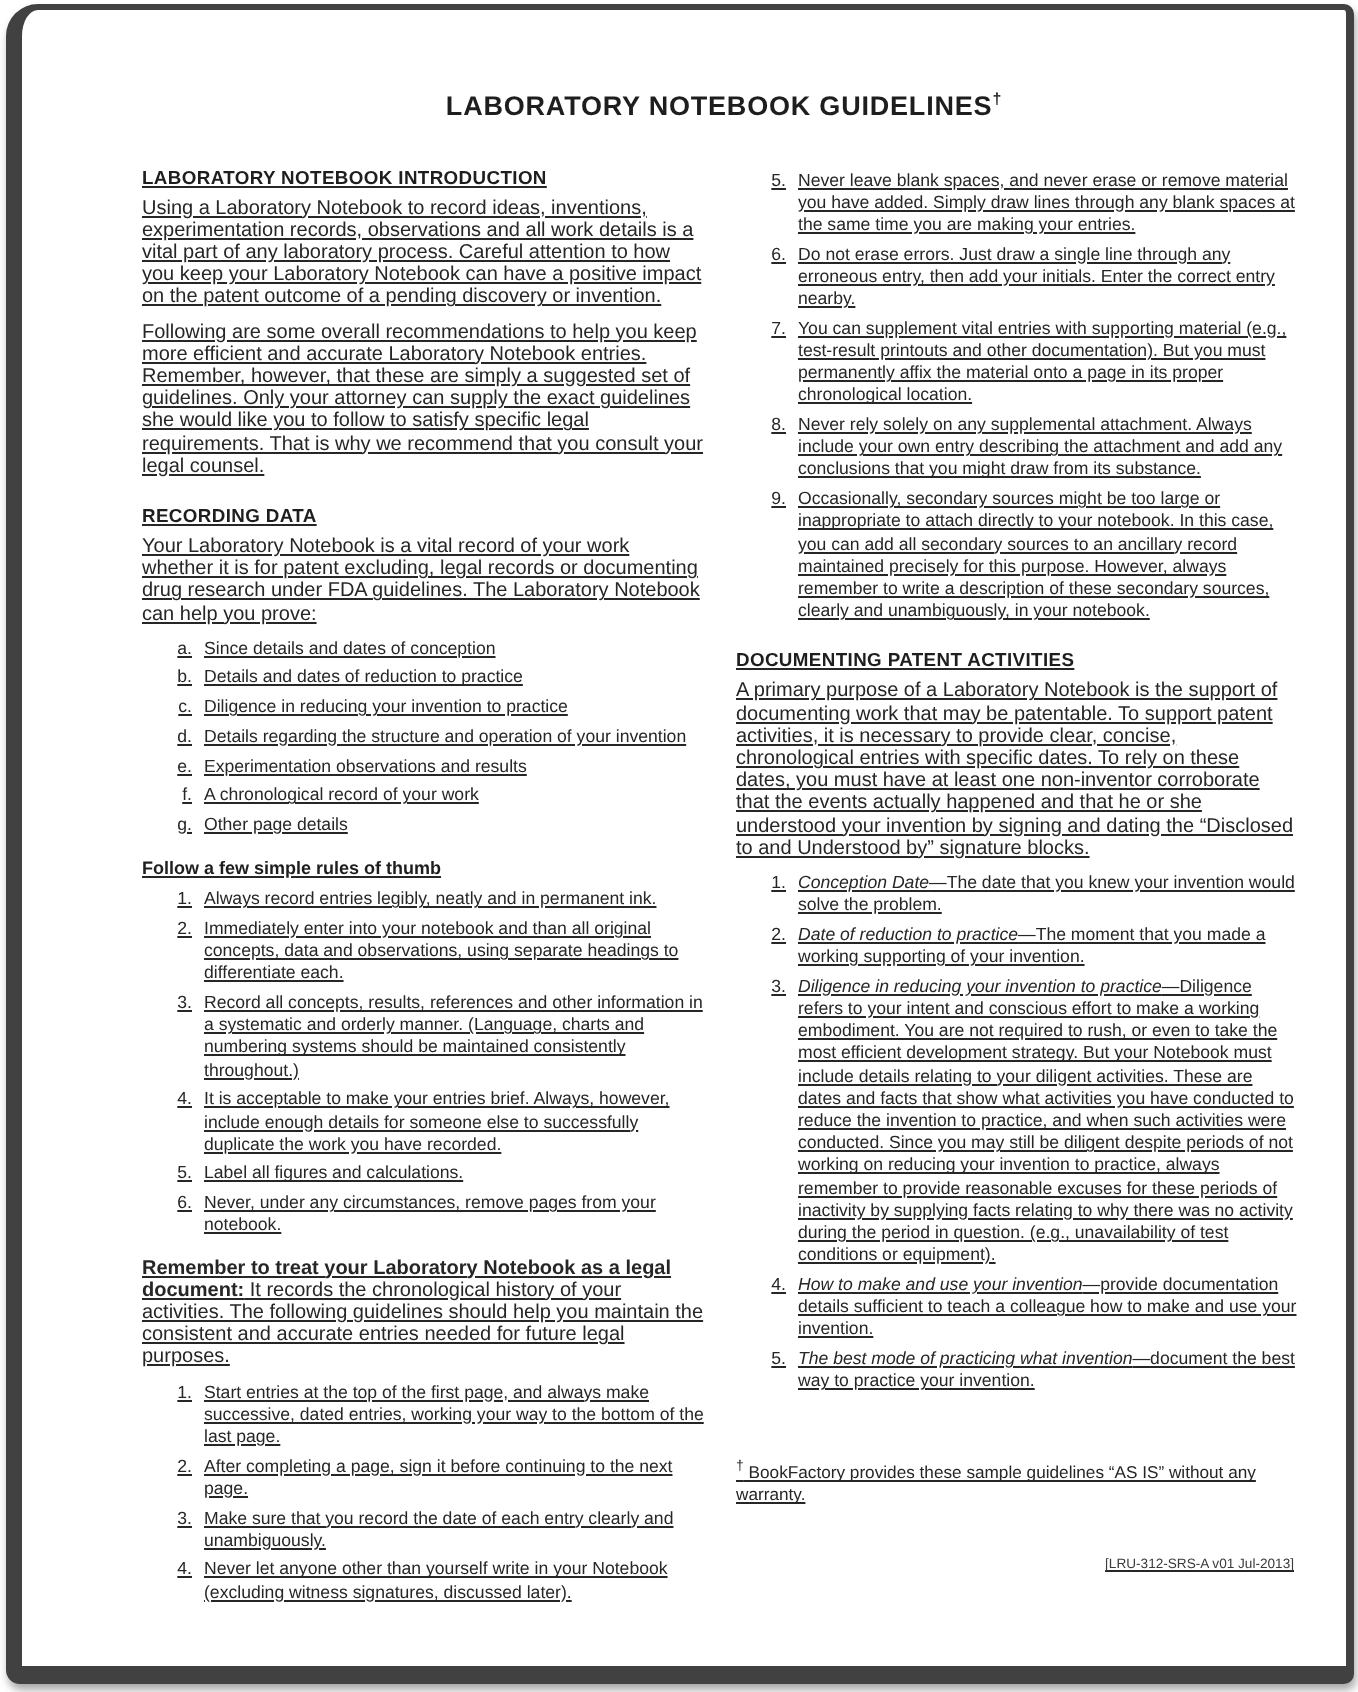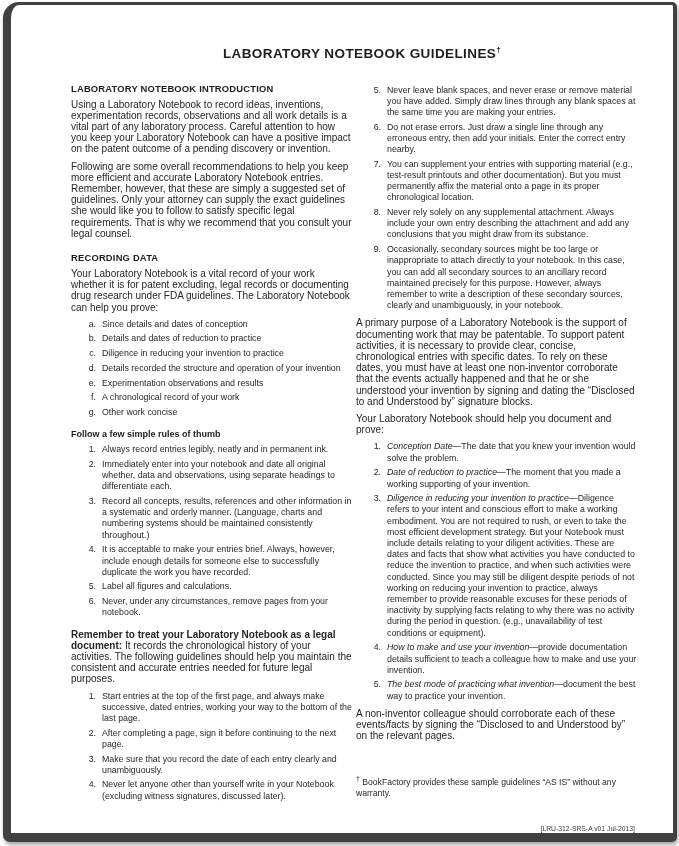--- a/index.html
+++ b/index.html
@@ -16,21 +16,21 @@
     border-radius:16px 5px 5px 7px;
     box-shadow:1px 3px 4px rgba(0,0,0,0.35);
     overflow:hidden;
   }
   .content { padding:26px 20px 0 60px; }
   .title {
     text-align:center; font-weight:bold; font-size:13.5px;
     letter-spacing:0.4px; color:#1e1e1e; margin:14px 0 22px 0;
   }
   .title sup { font-size:8px; }
-  .cols { display:flex; gap:4px; }
+  .cols { display:flex; gap:16px;text-decoration:underline; }
   .col { width:281px; flex:none; }
   .h  { font-weight:bold; font-size:9.4px; letter-spacing:0.2px; margin:13px 0 5px 0; color:#1e1e1e; }
   .col .h:first-child { margin-top:0; }
   .sh { font-weight:bold; font-size:9px; margin:11px 0 5px 0; color:#1e1e1e; }
   .para { font-size:10px; line-height:11.2px; margin:0 0 6px 0; }
   .lead-bold { font-weight:bold; }
   .para.lead { margin-top:10px; }
   .list { margin:2px 0 6px 0; padding-left:10px; }
   .row { display:flex; margin-bottom:3.5px; font-size:8.8px; line-height:11.2px; }
   .marker { flex:none; width:15px; text-align:right; margin-right:6px; }
@@ -62,44 +62,44 @@
               <div class="row">
                 <span class="marker">b.</span>
                 <span class="itext"><span>Details and dates of reduction to practice</span></span>
               </div>
               <div class="row">
                 <span class="marker">c.</span>
                 <span class="itext"><span>Diligence in reducing your invention to practice</span></span>
               </div>
               <div class="row">
                 <span class="marker">d.</span>
-                <span class="itext"><span>Details recorded the structure and operation of your invention</span></span>
+                <span class="itext"><span>Details regarding the structure and operation of your invention</span></span>
               </div>
               <div class="row">
                 <span class="marker">e.</span>
                 <span class="itext"><span>Experimentation observations and results</span></span>
               </div>
               <div class="row">
                 <span class="marker">f.</span>
                 <span class="itext"><span>A chronological record of your work</span></span>
               </div>
               <div class="row">
                 <span class="marker">g.</span>
-                <span class="itext"><span>Other work concise</span></span>
+                <span class="itext"><span>Other page details</span></span>
               </div>
             </div>
             <div class="sh">Follow a few simple rules of thumb</div>
             <div class="list">
               <div class="row">
                 <span class="marker">1.</span>
                 <span class="itext"><span>Always record entries legibly, neatly and in permanent ink.</span></span>
               </div>
               <div class="row">
                 <span class="marker">2.</span>
-                <span class="itext"><span>Immediately enter into your notebook and date all original whether, data and observations, using separate headings to differentiate each.</span></span>
+                <span class="itext"><span>Immediately enter into your notebook and than all original concepts, data and observations, using separate headings to differentiate each.</span></span>
               </div>
               <div class="row">
                 <span class="marker">3.</span>
                 <span class="itext"><span>Record all concepts, results, references and other information in a systematic and orderly manner. (Language, charts and numbering systems should be maintained consistently throughout.)</span></span>
               </div>
               <div class="row">
                 <span class="marker">4.</span>
                 <span class="itext"><span>It is acceptable to make your entries brief. Always, however, include enough details for someone else to successfully duplicate the work you have recorded.</span></span>
               </div>
               <div class="row">
@@ -137,33 +137,33 @@
               <div class="row">
                 <span class="marker">5.</span>
                 <span class="itext"><span>Never leave blank spaces, and never erase or remove material you have added. Simply draw lines through any blank spaces at the same time you are making your entries.</span></span>
               </div>
               <div class="row">
                 <span class="marker">6.</span>
                 <span class="itext"><span>Do not erase errors. Just draw a single line through any erroneous entry, then add your initials. Enter the correct entry nearby.</span></span>
               </div>
               <div class="row">
                 <span class="marker">7.</span>
-                <span class="itext"><span>You can supplement your entries with supporting material (e.g., test-result printouts and other documentation). But you must permanently affix the material onto a page in its proper chronological location.</span></span>
+                <span class="itext"><span>You can supplement vital entries with supporting material (e.g., test-result printouts and other documentation). But you must permanently affix the material onto a page in its proper chronological location.</span></span>
               </div>
               <div class="row">
                 <span class="marker">8.</span>
                 <span class="itext"><span>Never rely solely on any supplemental attachment. Always include your own entry describing the attachment and add any conclusions that you might draw from its substance.</span></span>
               </div>
               <div class="row">
                 <span class="marker">9.</span>
                 <span class="itext"><span>Occasionally, secondary sources might be too large or inappropriate to attach directly to your notebook. In this case, you can add all secondary sources to an ancillary record maintained precisely for this purpose. However, always remember to write a description of these secondary sources, clearly and unambiguously, in your notebook.</span></span>
               </div>
             </div>
+            <div class="h">DOCUMENTING PATENT ACTIVITIES</div>
             <div class="para"><span>A primary purpose of a Laboratory Notebook is the support of documenting work that may be patentable. To support patent activities, it is necessary to provide clear, concise, chronological entries with specific dates. To rely on these dates, you must have at least one non-inventor corroborate that the events actually happened and that he or she understood your invention by signing and dating the “Disclosed to and Understood by” signature blocks.</span></div>
-            <div class="para"><span>Your Laboratory Notebook should help you document and prove:</span></div>
             <div class="list">
               <div class="row">
                 <span class="marker">1.</span>
                 <span class="itext"><em>Conception Date</em><span>—The date that you knew your invention would solve the problem.</span></span>
               </div>
               <div class="row">
                 <span class="marker">2.</span>
                 <span class="itext"><em>Date of reduction to practice</em><span>—The moment that you made a working supporting of your invention.</span></span>
               </div>
               <div class="row">
@@ -172,20 +172,19 @@
               </div>
               <div class="row">
                 <span class="marker">4.</span>
                 <span class="itext"><em>How to make and use your invention</em><span>—provide documentation details sufficient to teach a colleague how to make and use your invention.</span></span>
               </div>
               <div class="row">
                 <span class="marker">5.</span>
                 <span class="itext"><em>The best mode of practicing what invention</em><span>—document the best way to practice your invention.</span></span>
               </div>
             </div>
-            <div class="para"><span>A non-inventor colleague should corroborate each of these events/facts by signing the “Disclosed to and Understood by” on the relevant pages.</span></div>
             <div class="footnote"><sup>†</sup><span> BookFactory provides these sample guidelines “AS IS” without any warranty.</span></div>
             <div class="footer-code">[LRU-312-SRS-A v01 Jul-2013]</div>
           </div>
       </div>
     </div>
   </div>
 </div>
 
 </body></html>

